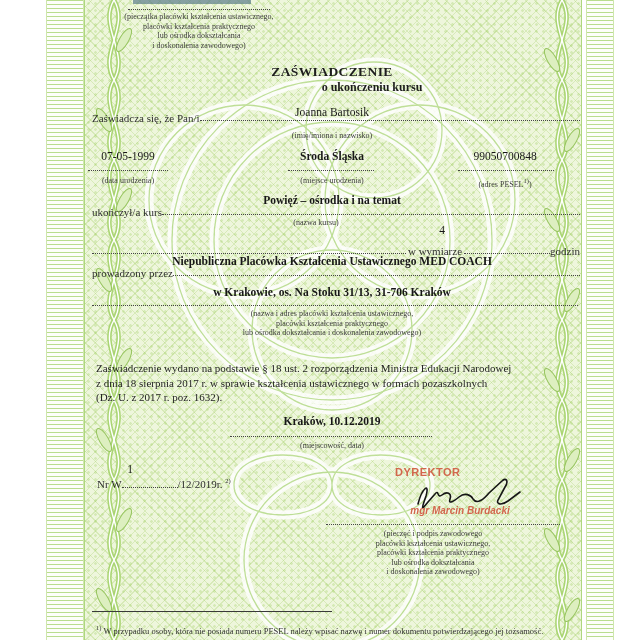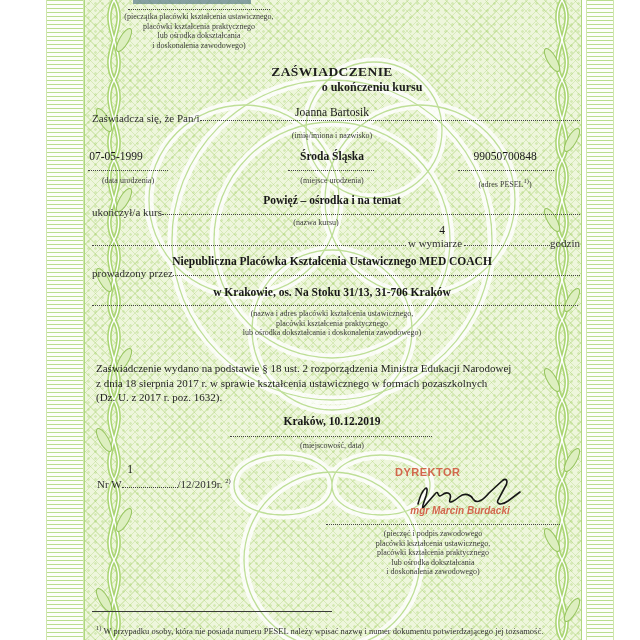--- a/index.html
+++ b/index.html
@@ -114,21 +114,21 @@
   <div class="abs center bold" style="left:84px;top:64px;width:496px;font-size:13.5px;letter-spacing:.4px;color:#1d1d1d;">ZAŚWIADCZENIE</div>
   <div class="abs center bold" style="left:84px;top:80px;width:576px;font-size:12px;color:#1d1d1d;">o ukończeniu kursu</div>
 
   <div class="abs val" style="left:84px;top:106px;width:496px;">Joanna Bartosik</div>
   <div class="abs dotrow lbl" style="left:92px;top:112px;width:488px;">
     <span>Zaświadcza się, że Pan/i</span>
     <span class="dots"></span>
   </div>
   <div class="abs cap" style="left:84px;top:131px;width:496px;">(imię/imiona i nazwisko)</div>
 
-  <div class="abs val" style="left:56px;top:150px;width:120px;">07-05-1999</div>
+  <div class="abs val" style="left:68px;top:150px;width:120px;">07-05-1999</div>
   <div class="abs val bold" style="left:270px;top:150px;width:124px;">Środa Śląska</div>
   <div class="abs val" style="left:450px;top:150px;width:110px;">99050700848</div>
 
   <div class="abs dotseg" style="left:88px;top:162px;width:80px;height:8px;"></div>
   <div class="abs dotseg" style="left:288px;top:162px;width:86px;height:8px;"></div>
   <div class="abs dotseg" style="left:458px;top:162px;width:96px;height:8px;"></div>
 
   <div class="abs cap" style="left:68px;top:176px;width:120px;">(data urodzenia)</div>
   <div class="abs cap" style="left:270px;top:176px;width:124px;">(miejsce urodzenia)</div>
   <div class="abs cap" style="left:450px;top:176px;width:110px;"><span>(adres PESEL</span><sup>1)</sup><span>)</span></div>
@@ -136,21 +136,21 @@
   <div class="abs val bold" style="left:84px;top:194px;width:496px;">Powięź – ośrodka i na temat</div>
   <div class="abs dotrow lbl" style="left:92px;top:206px;width:488px;">
     <span>ukończył/a kurs</span>
     <span class="dots"></span>
   </div>
   <div class="abs cap" style="left:84px;top:218px;width:464px;">(nazwa kursu)</div>
 
   <div class="abs val" style="left:430px;top:224px;width:24px;">4</div>
   <div class="abs dotrow lbl" style="left:92px;top:237px;width:488px;">
     <span class="dots"></span>
-    <span style="padding:0 2px;">w wymiarze</span>
+    <span style="padding:0 2px;margin-top:8px;">w wymiarze</span>
     <span class="dots" style="flex:0 0 86px;"></span>
     <span>godzin</span>
   </div>
 
   <div class="abs val bold" style="left:84px;top:255px;width:496px;font-size:11.5px;">Niepubliczna Placówka Kształcenia Ustawicznego MED COACH</div>
   <div class="abs dotrow lbl" style="left:92px;top:267px;width:488px;">
     <span>prowadzony przez</span>
     <span class="dots"></span>
   </div>
   <div class="abs val bold" style="left:84px;top:286px;width:496px;">w Krakowie, os. Na Stoku 31/13, 31-706 Kraków</div>

